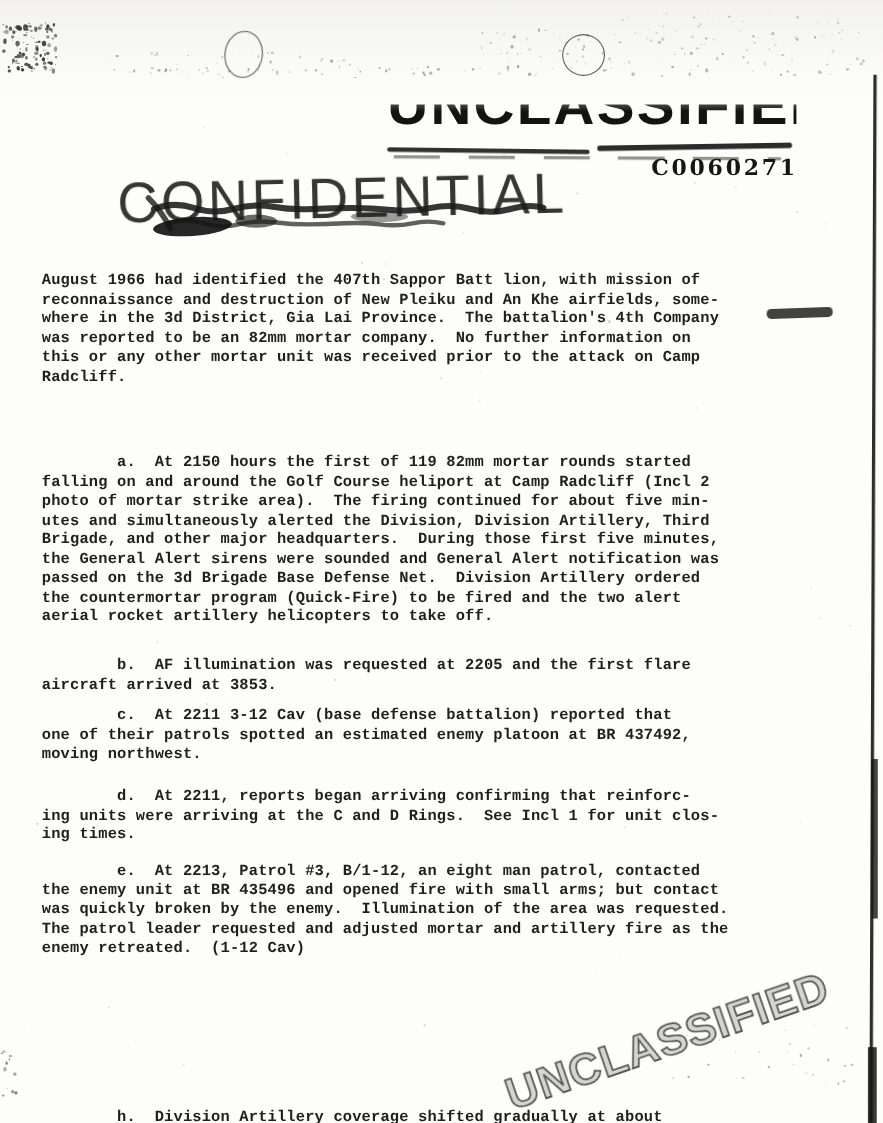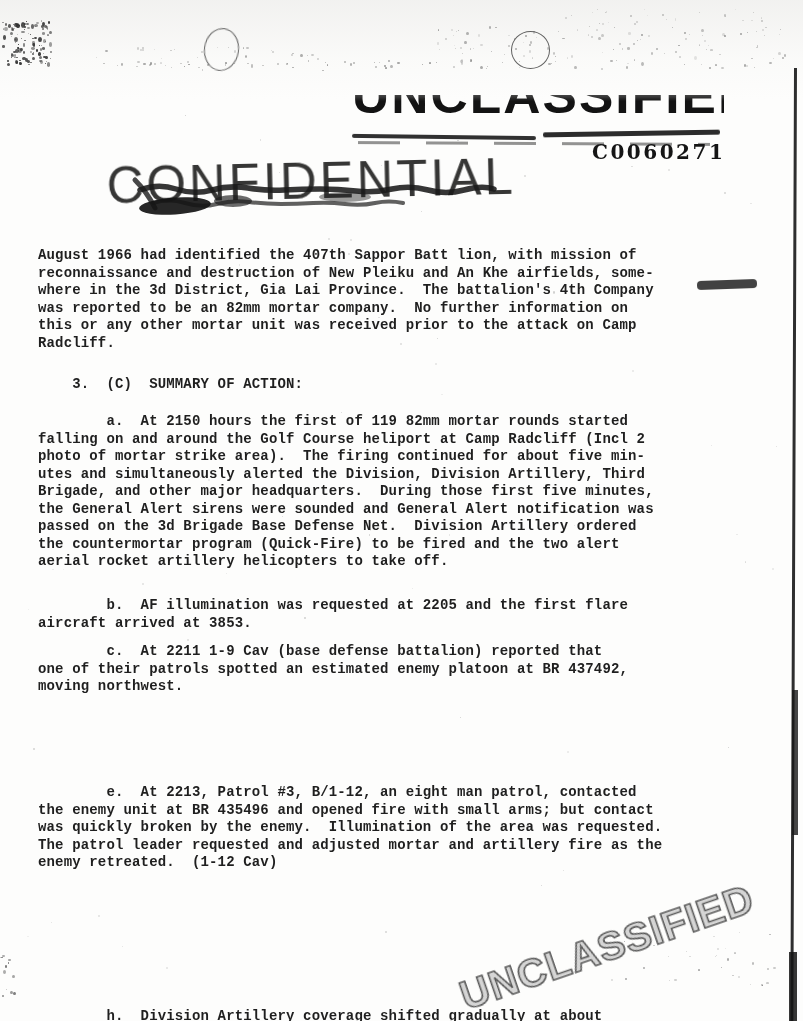--- a/index.html
+++ b/index.html
@@ -576,35 +576,37 @@
   </svg>
 
   <div class="smudge"></div>
 
   <div class="para" style="top:247px">August 1966 had identified the 407th Sappor Batt lion, with mission of
 reconnaissance and destruction of New Pleiku and An Khe airfields, some-
 where in the 3d District, Gia Lai Province.  The battalion's 4th Company
 was reported to be an 82mm mortar company.  No further information on
 this or any other mortar unit was received prior to the attack on Camp
 Radcliff.</div>
-  <div class="para" style="top:376px">    3.  (C)  SUMMARY OF ACTION:</div>
   <div class="para" style="top:413px">        a.  At 2150 hours the first of 119 82mm mortar rounds started
 falling on and around the Golf Course heliport at Camp Radcliff (Incl 2
 photo of mortar strike area).  The firing continued for about five min-
 utes and simultaneously alerted the Division, Division Artillery, Third
 Brigade, and other major headquarters.  During those first five minutes,
 the General Alert sirens were sounded and General Alert notification was
 passed on the 3d Brigade Base Defense Net.  Division Artillery ordered
 the countermortar program (Quick-Fire) to be fired and the two alert
 aerial rocket artillery helicopters to take off.</div>
   <div class="para" style="top:597px">        b.  AF illumination was requested at 2205 and the first flare
 aircraft arrived at 3853.</div>
-  <div class="para" style="top:643px">        c.  At 2211 1-9 Cav (base defense battalion) reported that
+  <div class="para" style="top:643px">        c.  At 2211 3-12 Cav (base defense battalion) reported that
 one of their patrols spotted an estimated enemy platoon at BR 437492,
 moving northwest.</div>
+  <div class="para" style="top:716px">        d.  At 2211, reports began arriving confirming that reinforc-
+ing units were arriving at the C and D Rings.  See Incl 1 for unit clos-
+ing times.</div>
   <div class="para" style="top:784px">        e.  At 2213, Patrol #3, B/1-12, an eight man patrol, contacted
 the enemy unit at BR 435496 and opened fire with small arms; but contact
 was quickly broken by the enemy.  Illumination of the area was requested.
 The patrol leader requested and adjusted mortar and artillery fire as the
 enemy retreated.  (1-12 Cav)</div>
   <div class="para" style="top:1008px">        h.  Division Artillery coverage shifted gradually at about</div>
 
   <div class="stamp-diag">
     <span class="txt">UNCLASSIFIED</span>
   </div>

